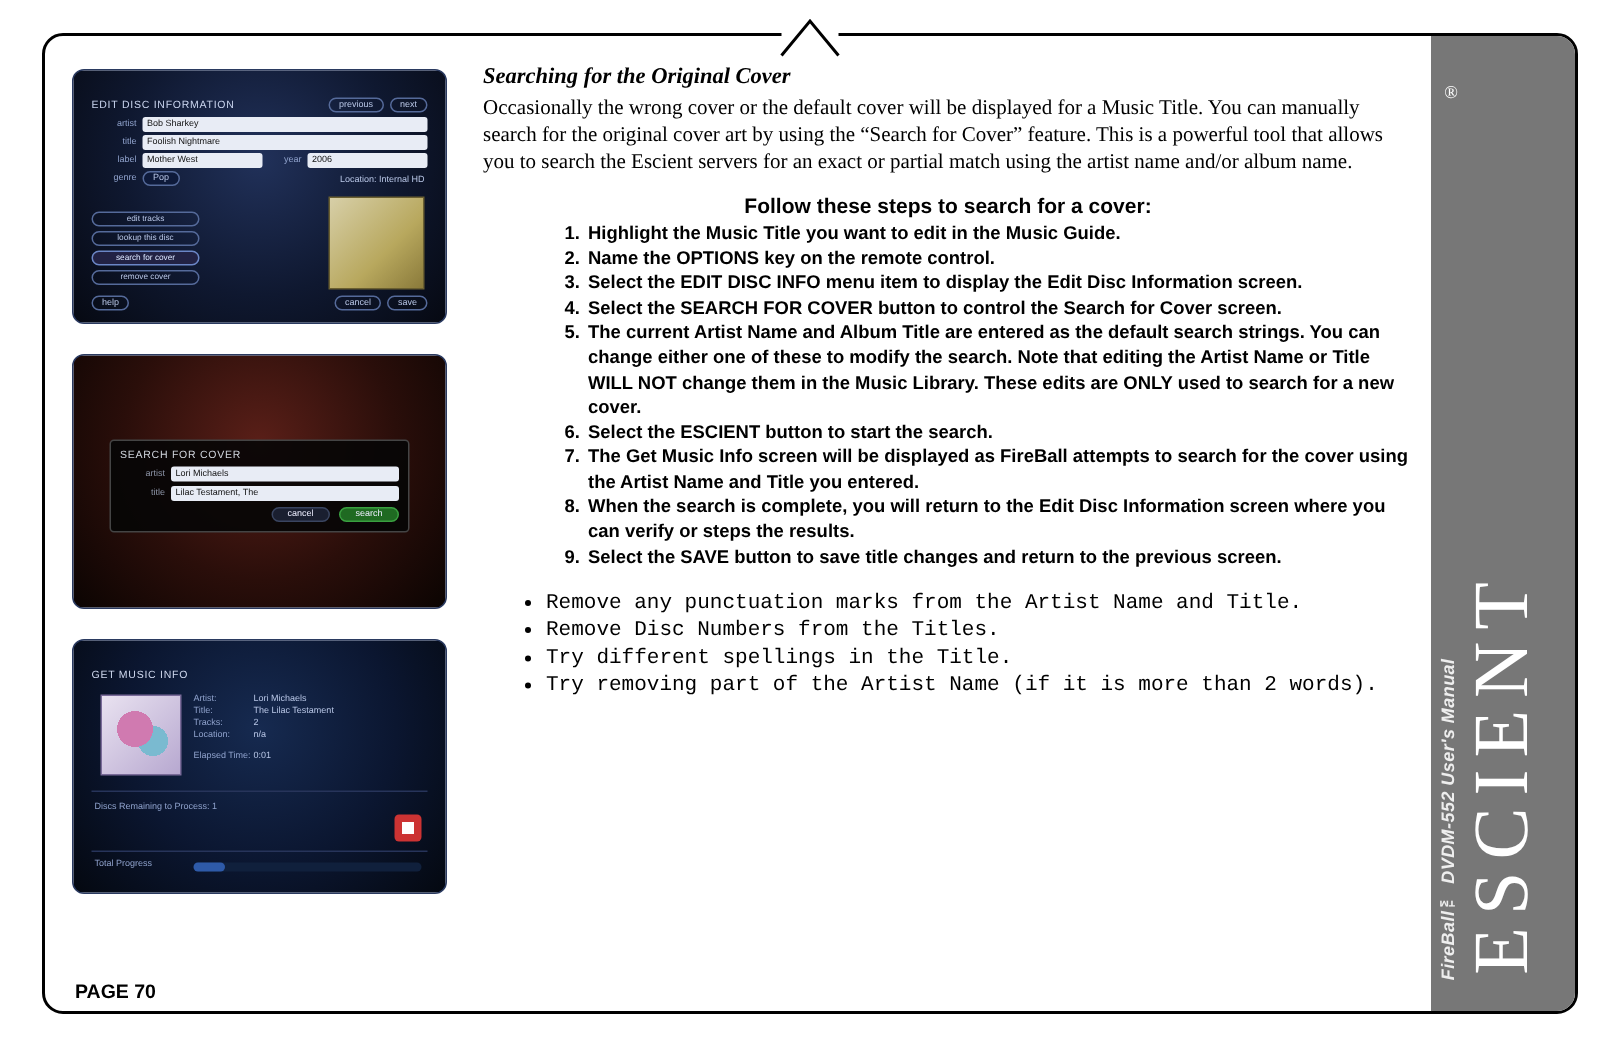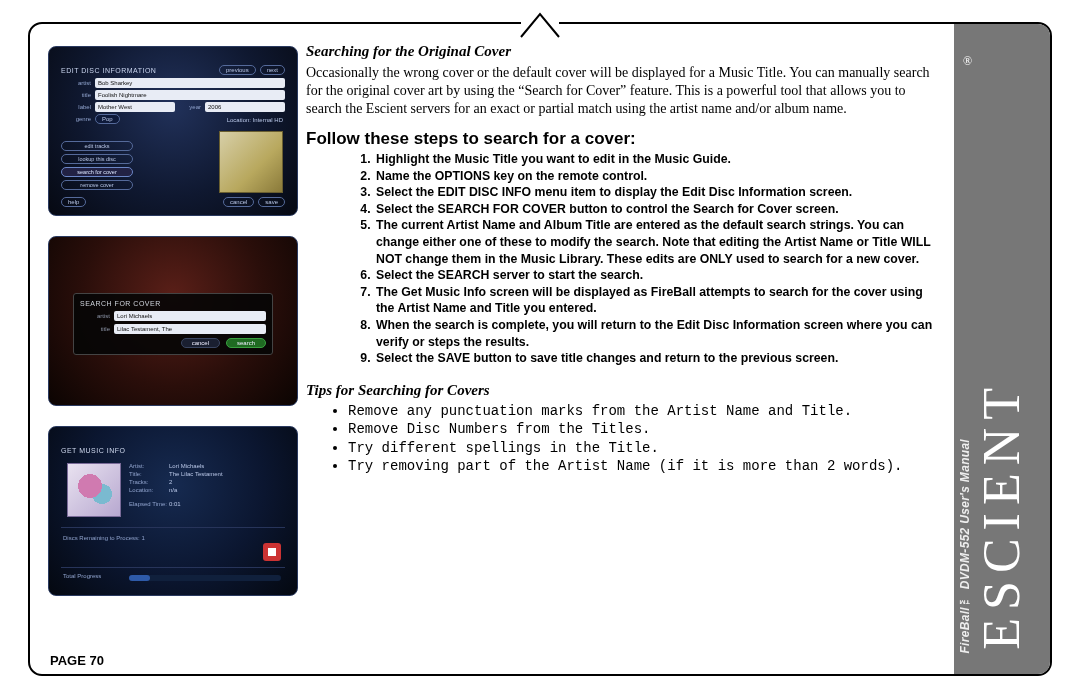--- a/index.html
+++ b/index.html
@@ -42,21 +42,21 @@
     width: 40px; height: 28px;
     z-index: 4;
     pointer-events: none;
   }
   .notch-line svg { display:block; }
 
   .content {
     position: absolute;
     top: 40px; left: 48px; right: 138px; bottom: 44px;
     display: flex;
-    gap: 8px;
+    gap: 24px;
   }
   .left-col {
     width: 250px;
     flex: 0 0 250px;
     display: flex;
     flex-direction: column;
     gap: 20px;
     padding-top: 6px;
   }
   .shot {
@@ -142,21 +142,21 @@
     line-height: 1.30;
     padding-top: 2px;
   }
   .h-sec {
     font-style: italic;
     font-weight: bold;
     font-size: 15px;
     margin-bottom: 2px;
   }
   .para { margin-bottom: 10px; font-family: Liberation Serif, serif; }
-  .bold-line { font-family: Arial, Helvetica, sans-serif; font-weight: bold; font-size: 17px; line-height:1.35;}
+  .bold-line { font-family: Arial, Helvetica, sans-serif; font-weight: bold; font-size: 14px; line-height:1.35;text-align:center;}
   .steps {
     font-family: Arial, Helvetica, sans-serif;
     font-weight: bold;
     font-size: 12.3px;
     padding-left: 34px;
     line-height: 1.35;
   }
   .steps li { margin-bottom: 0; padding-left: 2px; margin-left: 34px;}
   .tips-list {
     list-style: disc;
@@ -323,28 +323,27 @@
     <div class="h-sec">Searching for the Original Cover</div>
     <div class="para">Occasionally the wrong cover or the default cover will be displayed for a Music Title. You can manually search for the original cover art by using the “Search for Cover” feature. This is a powerful tool that allows you to search the Escient servers for an exact or partial match using the artist name and/or album name.</div>
 
     <div class="bold-line">Follow these steps to search for a cover:</div>
     <ol class="steps">
       <li>Highlight the Music Title you want to edit in the Music Guide.</li>
       <li>Name the OPTIONS key on the remote control.</li>
       <li>Select the EDIT DISC INFO menu item to display the Edit Disc Information screen.</li>
       <li>Select the SEARCH FOR COVER button to control the Search for Cover screen.</li>
       <li>The current Artist Name and Album Title are entered as the default search strings. You can change either one of these to modify the search. Note that editing the Artist Name or Title WILL NOT change them in the Music Library. These edits are ONLY used to search for a new cover.</li>
-      <li>Select the SEARCH server to start the search.</li>
+      <li>Select the ESCIENT button to start the search.</li>
       <li>The Get Music Info screen will be displayed as FireBall attempts to search for the cover using the Artist Name and Title you entered.</li>
       <li>When the search is complete, you will return to the Edit Disc Information screen where you can verify or steps the results.</li>
       <li>Select the SAVE button to save title changes and return to the previous screen.</li>
     </ol>
 
     <div style="height:14px"></div>
-    <div class="h-sec">Tips for Searching for Covers</div>
     <ul class="tips-list">
       <li>Remove any punctuation marks from the Artist Name and Title.</li>
       <li>Remove Disc Numbers from the Titles.</li>
       <li>Try different spellings in the Title.</li>
       <li>Try removing part of the Artist Name (if it is more than 2 words).</li>
     </ul>
   </div>
 </div>
 
 <div class="right-rail">

